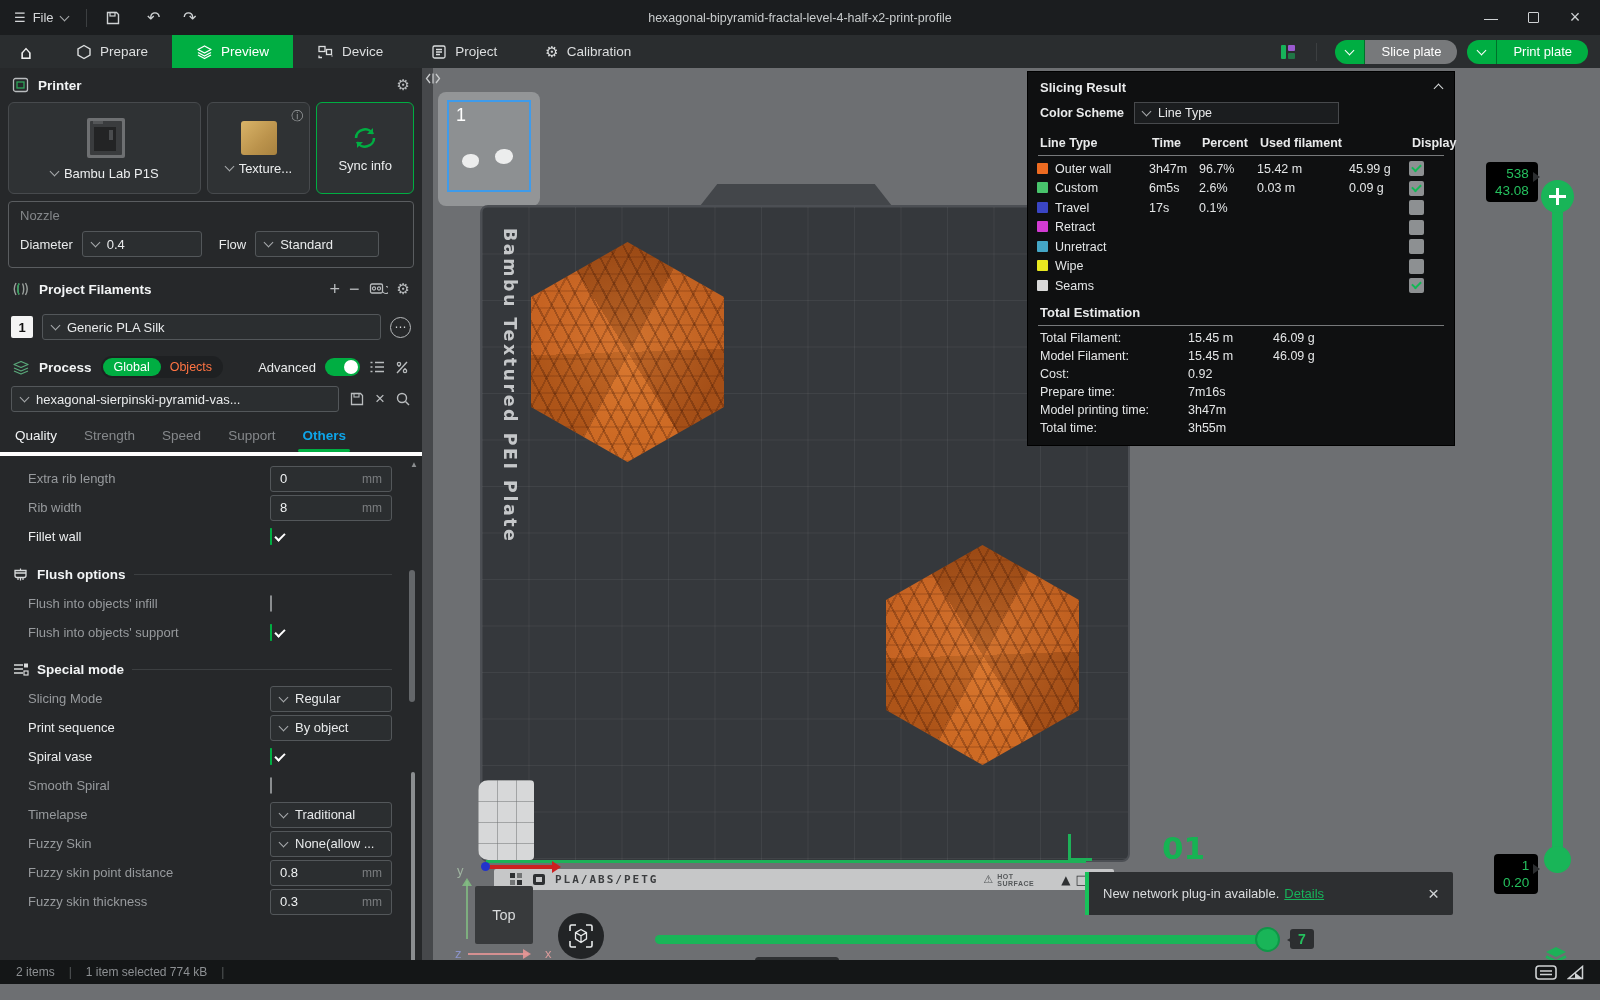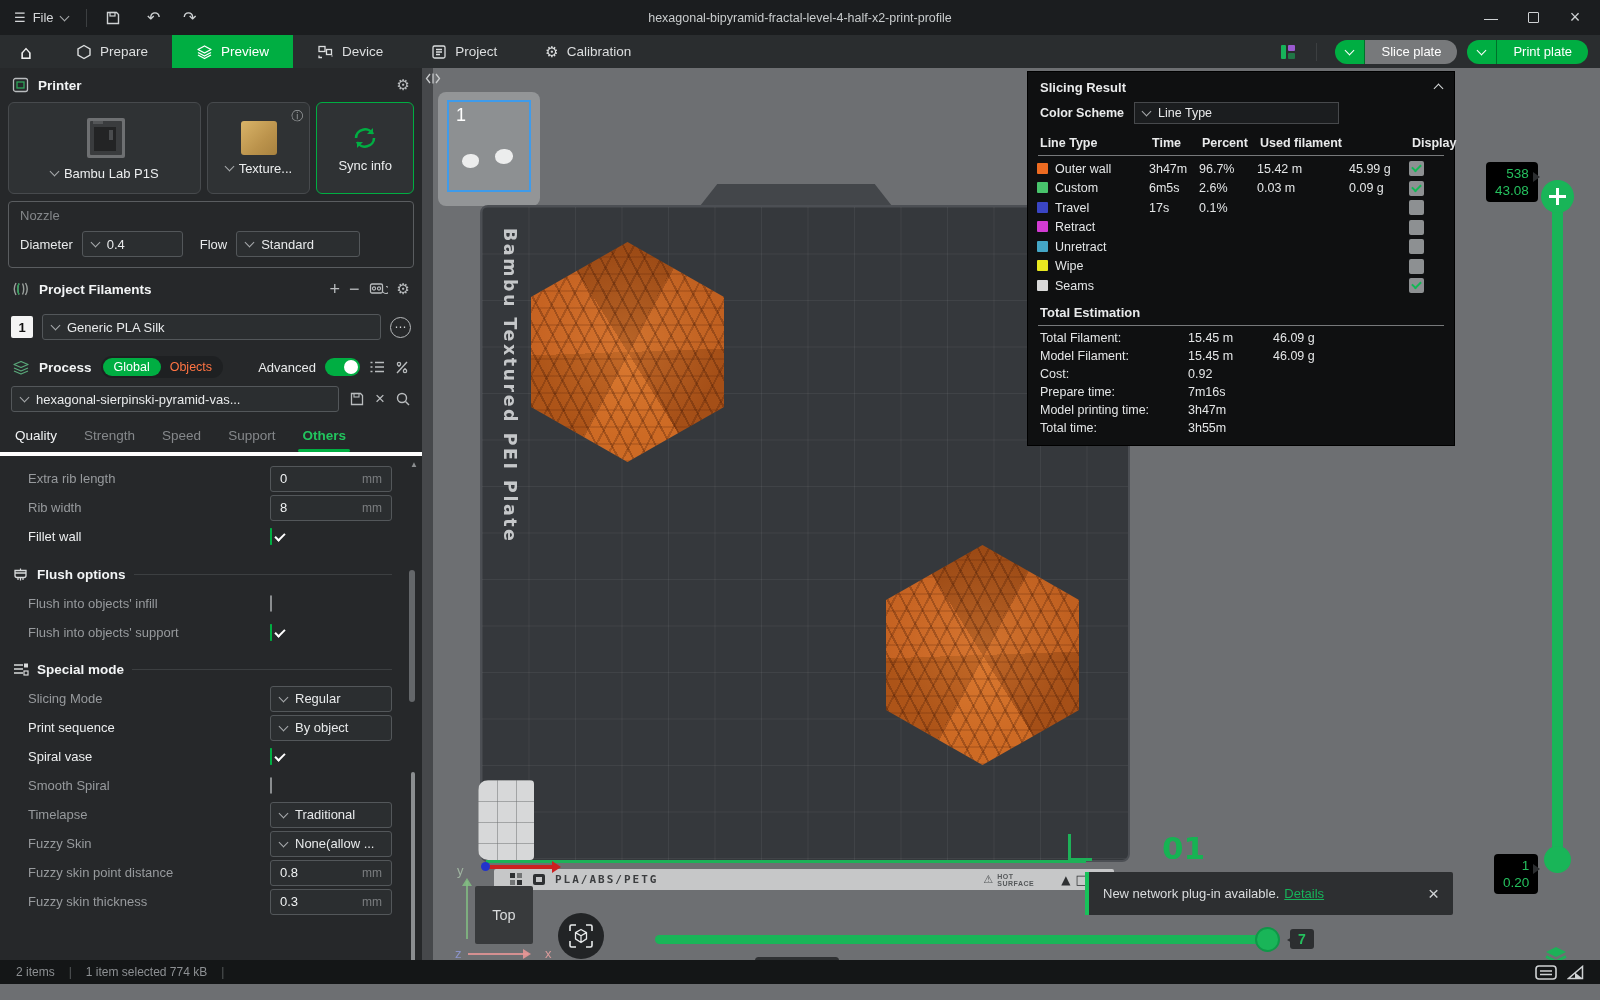--- a/index.html
+++ b/index.html
@@ -63,21 +63,21 @@
   .ellipsis-btn { width:21px; height:21px; border:1.5px solid #b6b9bb; border-radius:50%; color:#cfd2d4; display:flex; align-items:center; justify-content:center; font-size:12px; line-height:0; }
   .scope-wrap { display:flex; align-items:center; background:#1e2022; border-radius:12px; padding:2px; font-size:12.5px; }
   .scope-global { background:#00ae42; color:#fff; border-radius:10px; padding:2px 11px; }
   .scope-objects { color:#ff7443; padding:2px 9px; }
   .toggle { width:35px; height:18px; border-radius:9px; background:#00ae42; position:relative; }
   .toggle::after { content:""; position:absolute; right:2px; top:2px; width:14px; height:14px; background:#fff; border-radius:50%; }
   .preset-row { display:flex; align-items:center; gap:10px; padding:2px 11px 6px; flex:none; }
   .ptabs { display:flex; gap:27px; padding:10px 15px 0; flex:none; border-bottom:4px solid #ffffff; }
   .ptab { color:#85888b; font-size:13.5px; padding-bottom:9px; position:relative; }
   .ptab.on { color:#f2f4f5; }
-  .ptab.active { color:#22c55e; font-weight:bold; }
+  .ptab.active { color:#0ea5e9; font-weight:bold; }
   .ptab.active::after { content:""; position:absolute; left:-4px; right:-4px; bottom:0; height:3px; background:#00ae42; border-radius:2px; }
   .settings { flex:1; position:relative; padding:8px 30px 0 28px; overflow:hidden; }
   .srow { height:29px; display:flex; align-items:center; }
   .srow .lbl { flex:1; color:#979a9d; font-size:13px; }
   .srow .lbl.mod { color:#eceeef; }
   .srow .ctrl { width:122px; flex:none; }
   .srow .select, .srow .num-input { width:122px; font-size:13px; }
   .sec-head { display:flex; align-items:center; gap:8px; margin:15px 0 7px -16px; }
   .sec-head .t { color:#f2f4f5; font-weight:bold; font-size:13.5px; white-space:nowrap; }
   .sec-head .line { flex:1; height:1px; background:#3c3f41; }
@@ -309,21 +309,21 @@
       <span class="card-cap">
           <span>Sync info</span>
         </span>
     </div>
   </div>
 
   <div class="nozzle-box">
     <div class="nozzle-lbl">Nozzle</div>
     <div class="nozzle-row">
       <span>Diameter</span>
-      <span class="select" style="width:101px">
+      <span class="select" style="width:120px">
           <span class="chev"></span>
           <span>0.4</span>
         </span>
       <span style="margin-left:8px">Flow</span>
       <span class="select" style="width:124px">
           <span class="chev"></span>
           <span>Standard</span>
         </span>
     </div>
   </div>

